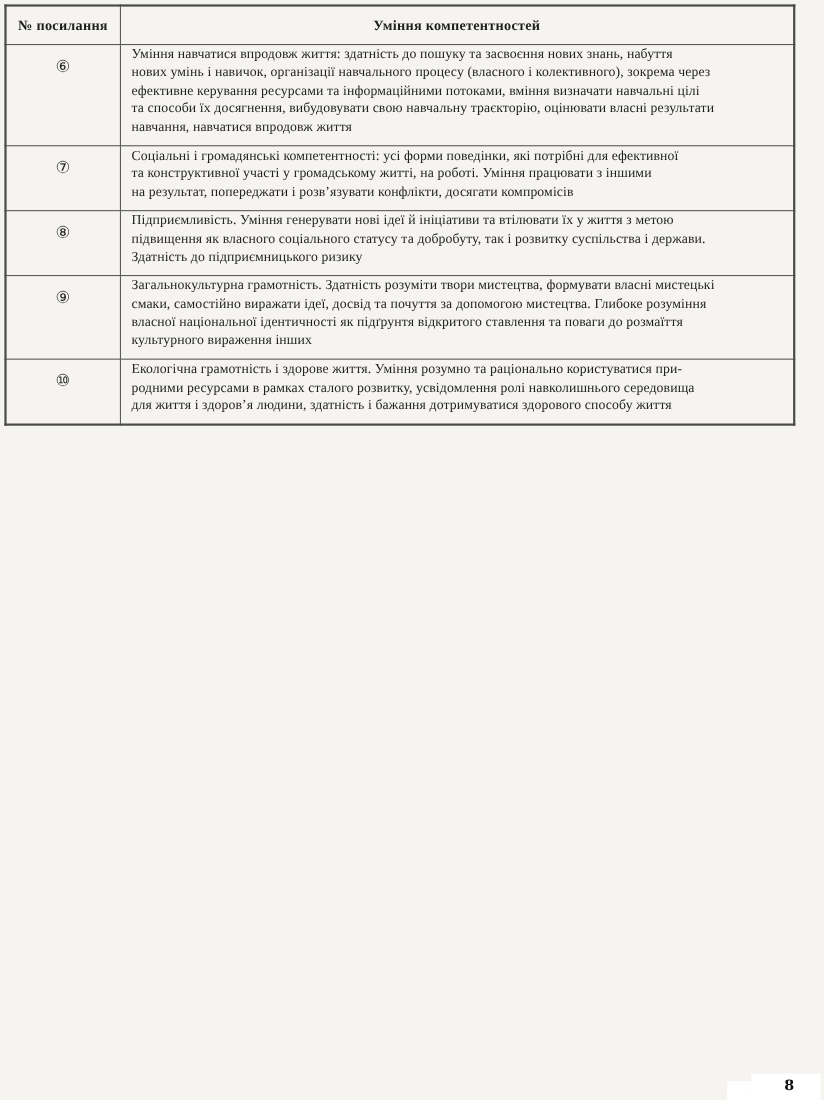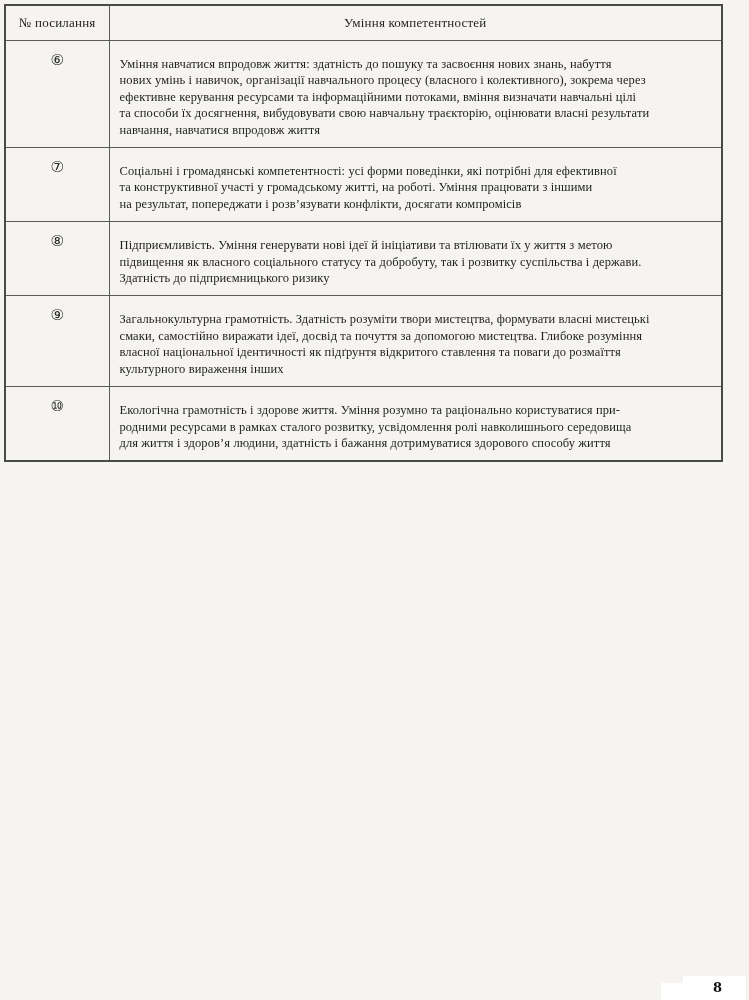--- a/index.html
+++ b/index.html
@@ -24,38 +24,38 @@
     table-layout: fixed;
     border: 2px solid #4a4a4a;
   }
   .doc-table th,
   .doc-table td {
     border: 1px solid #5a5a5a;
   }
   .col-ref { width: 104px; }
   .doc-table th {
     font-size: 13px;
-    font-weight: normal;
+    font-weight: bold;
     text-align: center;
     padding: 9px 4px;
     letter-spacing: 0.2px;
   }
   td.ref-cell {
     text-align: center;
     vertical-align: top;
     padding-top: 10px;
     font-family: "DejaVu Sans", sans-serif;
     font-size: 15px;
     color: #2a2a2a;
   }
   td.content-cell {
     vertical-align: top;
     font-size: 12.5px;
     line-height: 16.4px;
-    padding: 15px 10px 9px 10px;
+    padding: 0 10px 9px 10px;
     white-space: pre-line;
     letter-spacing: 0.1px;
   }
   .footer-box {
     position: absolute;
     right: 3px;
     bottom: 0;
     width: 63px;
     height: 24px;
     background: #ffffff;

